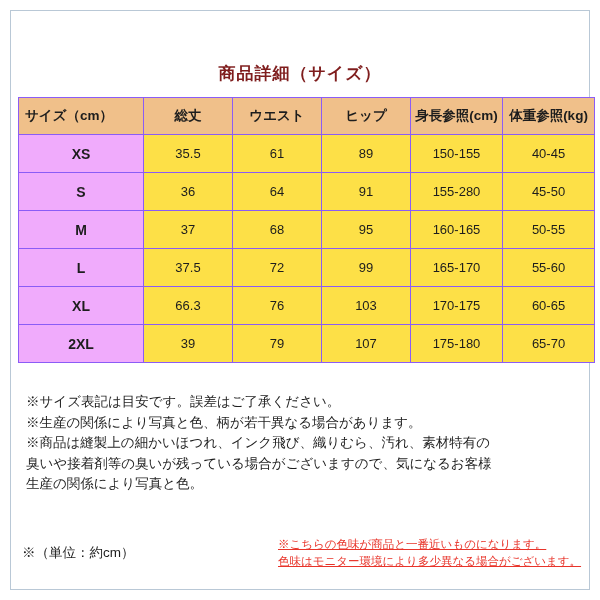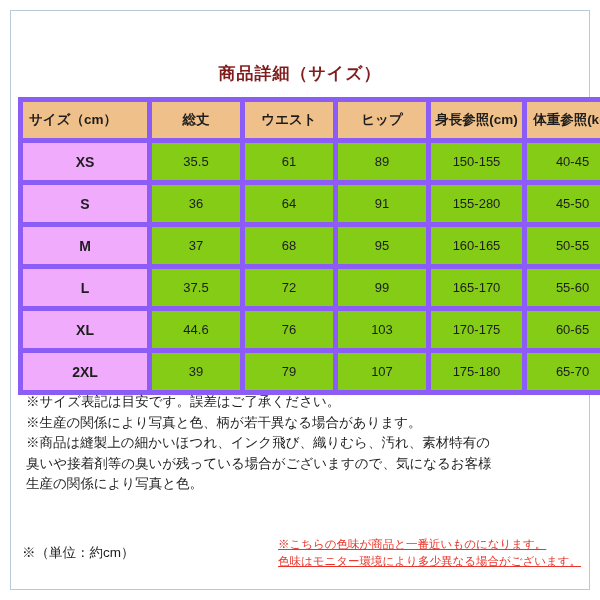--- a/index.html
+++ b/index.html
@@ -43,21 +43,21 @@
     letter-spacing: 1px;
     padding-bottom: 12px;
     font-family: "Liberation Serif", serif;
   }
   table.size-table {
     border-collapse: collapse;
     width: 564px;
     table-layout: fixed;
   }
   table.size-table td, table.size-table th {
-    border: 5px solid #8b5cf6;
+    border: 1px solid #8b5cf6;
     height: 37px;
     font-size: 13px;
     text-align: center;
     vertical-align: middle;
     color: #1d1d1d;
     padding: 0;
     font-family: "Liberation Sans", sans-serif;
   }
   table.size-table thead th {
     background: #f0c08a;
@@ -68,21 +68,21 @@
   table.size-table thead th.hdr-size {
     text-align: left;
     padding-left: 6px;
   }
   table.size-table tbody td.col-size {
     background: #f0abfc;
     font-weight: bold;
     font-size: 14px;
   }
   table.size-table tbody td {
-    background: #84cc16;
+    background: #fde047;
   }
   .notes {
     position: absolute;
     left: 22px;
     top: 392px;
     width: 556px;
     font-size: 13.5px;
     line-height: 1.45;
     color: #1d1d1d;
     font-family: "Liberation Sans", sans-serif;
@@ -165,21 +165,21 @@
         <tr>
           <td class="col-size">L</td>
           <td>37.5</td>
           <td>72</td>
           <td>99</td>
           <td>165-170</td>
           <td>55-60</td>
         </tr>
         <tr>
           <td class="col-size">XL</td>
-          <td>44.6</td>
+          <td>66.3</td>
           <td>76</td>
           <td>103</td>
           <td>170-175</td>
           <td>60-65</td>
         </tr>
         <tr>
           <td class="col-size">2XL</td>
           <td>39</td>
           <td>79</td>
           <td>107</td>

